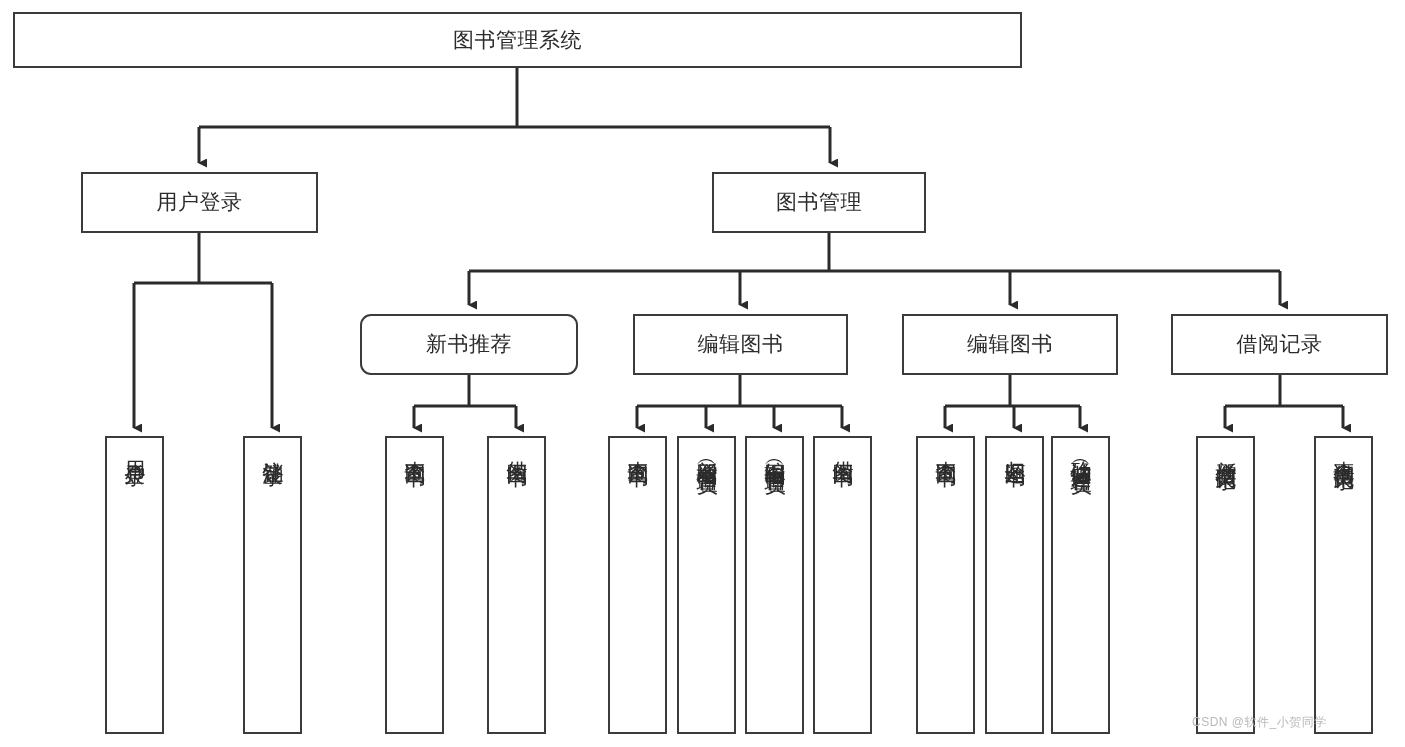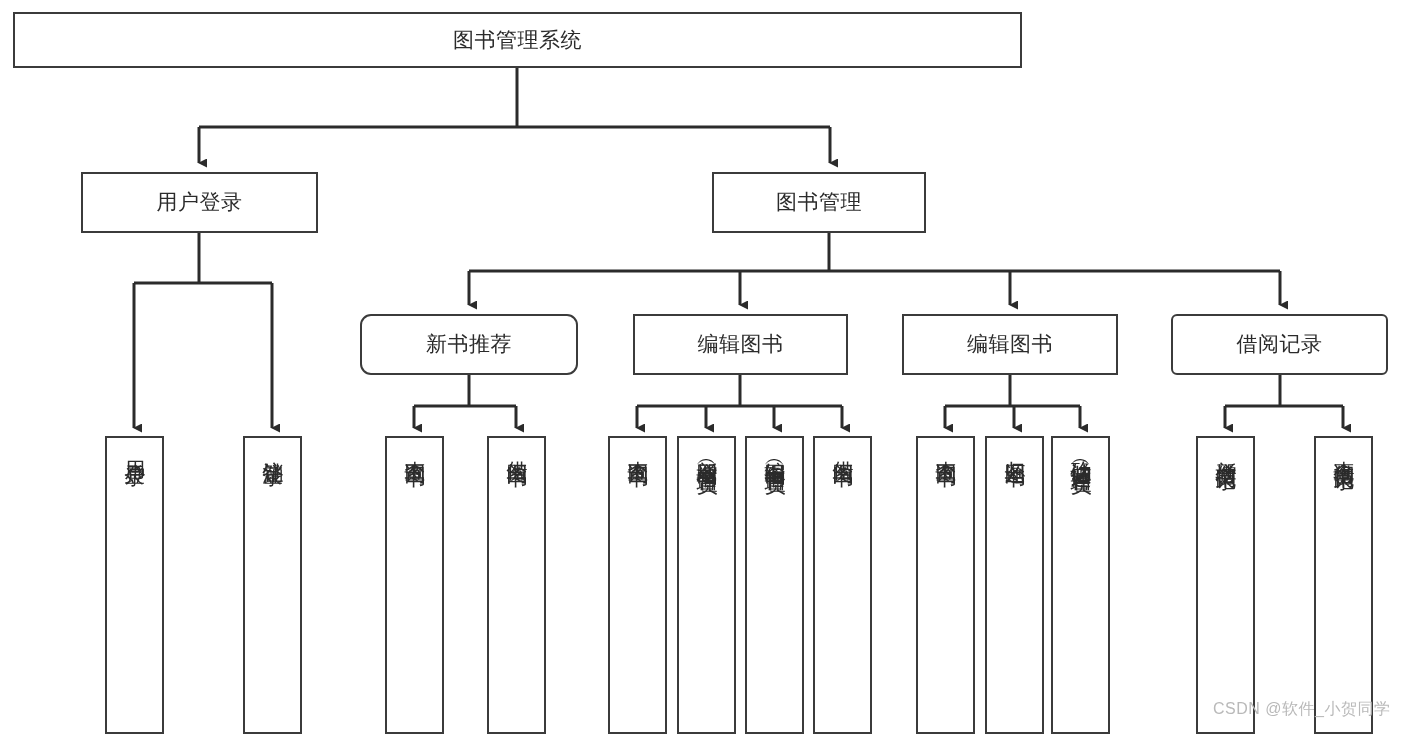--- a/index.html
+++ b/index.html
@@ -56,26 +56,25 @@
   .node.vert .label {
     writing-mode: vertical-rl;
     text-orientation: upright;
     font-size: 21px;
     letter-spacing: 2px;
     white-space: normal;
   }
   .watermark {
     position: absolute;
     left: 1192px;
-    top: 699px;
-    font-size: 16px;
+    top: 714px;
+    font-size: 12px;
     color: #b9b9b9;
     letter-spacing: 0.5px;
     white-space: nowrap;
-    margin-left: 21px;
   }
 </style>
 </head>
 <body>
 
 <div id="canvas">
 
   <svg id="wires" viewBox="0 0 1405 747">
     <defs>
       <marker id="arrow" markerWidth="9" markerHeight="9" refX="4.5" refY="8" orient="auto" markerUnits="userSpaceOnUse">
@@ -139,21 +138,21 @@
 
   <div class="node horiz" style="left:360px; top:314px; width:218px; height:61px;border-radius:11px;">
     <span class="label">新书推荐</span>
   </div>
   <div class="node horiz" style="left:633px; top:314px; width:215px; height:61px;">
     <span class="label">编辑图书</span>
   </div>
   <div class="node horiz" style="left:902px; top:314px; width:216px; height:61px;">
     <span class="label">编辑图书</span>
   </div>
-  <div class="node horiz" style="left:1171px; top:314px; width:217px; height:61px;border-radius:6px;">
+  <div class="node horiz" style="left:1171px; top:314px; width:217px; height:61px;">
     <span class="label">借阅记录</span>
   </div>
 
   <div class="node vert" style="left:105px; top:436px; width:59px; height:298px;">
     <span class="label">用户登录</span>
   </div>
   <div class="node vert" style="left:243px; top:436px; width:59px; height:298px;">
     <span class="label">注销登录</span>
   </div>
 

